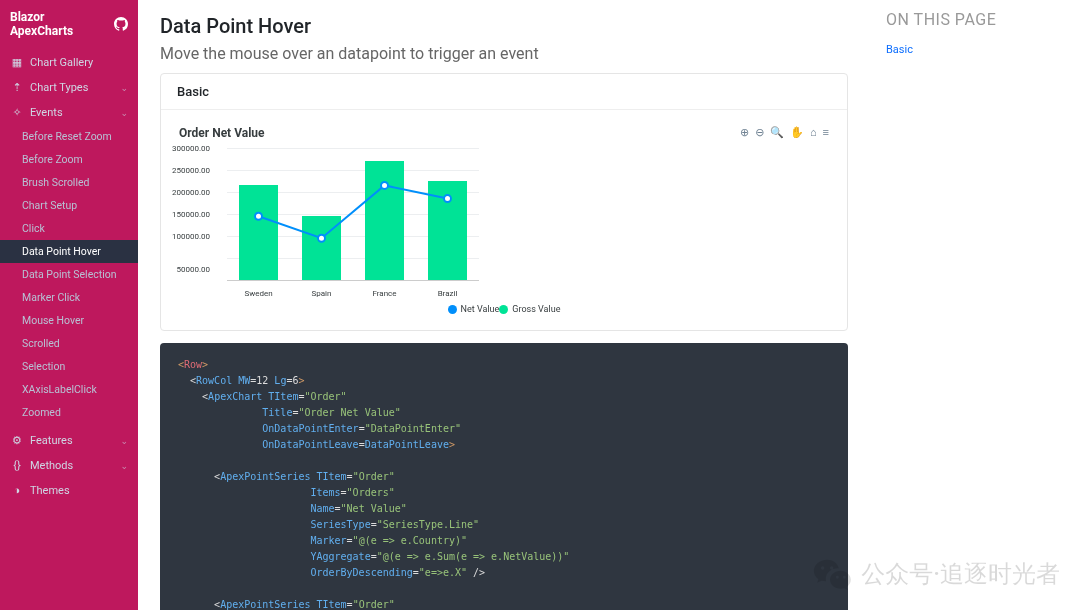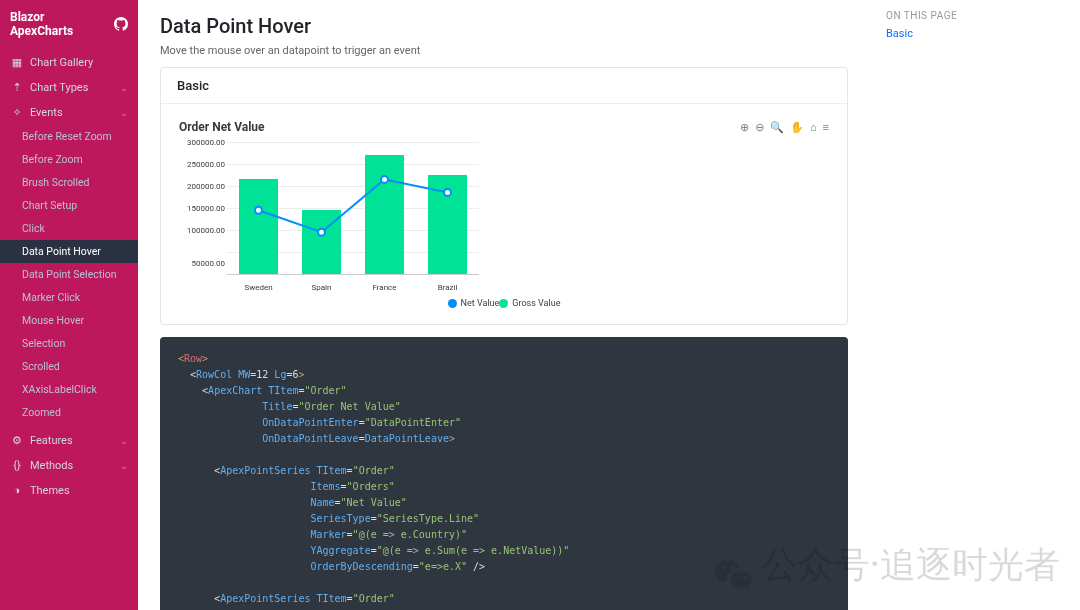--- a/index.html
+++ b/index.html
@@ -13,36 +13,36 @@
   .nav-section { display: flex; align-items: center; gap: 6px; padding: 6px 10px; font-size: 11px; color: #cfd6e4; position: relative; cursor: pointer; }
   .nav-section .chev { margin-left: auto; opacity: .6; font-size: 9px; }
   .nav-section .icon { width: 14px; display: inline-flex; justify-content: center; }
   .subnav { padding: 0 0 4px; }
   .subitem { display: block; padding: 5px 14px 5px 22px; font-size: 10.5px; color: #b8c1d4; cursor: pointer; }
   .subitem.active { background: #2a3142; color: #fff; }
 
   
   .main { flex: 1; background: #fff; overflow-y: auto; padding: 14px 22px; }
   .page-title { font-size: 20px; color: #212529; font-weight: 500; margin-bottom: 6px; }
-  .page-sub { font-size: 11px; color: #666; margin-bottom: 10px; }
+  .page-sub { font-size: 16px; color: #666; margin-bottom: 10px; }
 
   .card { border: 1px solid #e5e5e5; border-radius: 4px; background: #fff; margin-bottom: 12px; }
   .card-header { padding: 10px 16px; font-size: 13px; font-weight: 500; color: #212529; border-bottom: 1px solid #eee; }
   .card-body { padding: 16px 18px; }
 
   
-  .chart-title-row { display: flex; justify-content: space-between; align-items: center; margin-bottom: 8px; }
+  .chart-title-row { display: flex; justify-content: space-between; margin-bottom: 8px; }
   .chart-title { font-size: 12px; font-weight: 700; color: #373d3f; }
   .toolbar { display: flex; gap: 6px; color: #6e8192; }
   .toolbar span { cursor: pointer; font-size: 11px; }
   .toolbar .active { color: #008ffb; }
 
   .chart-area { position: relative; height: 150px; width: 300px; margin-left: 0; }
   .y-axis { position: absolute; left: 0; top: 0; bottom: 18px; width: 46px; }
-  .y-tick { position: absolute; right: 0; font-size: 8px; color: #373d3f; transform: translateY(-50%); }
+  .y-tick { position: absolute; right: 15px; font-size: 8px; color: #373d3f; transform: translateY(-50%); }
   .grid { position: absolute; left: 48px; right: 0; top: 0; bottom: 18px; }
   .gridline { position: absolute; left: 0; right: 0; border-top: 1px solid #eceef0; }
   .bars { position: absolute; left: 48px; right: 0; bottom: 18px; top: 0; display: flex; justify-content: space-around; align-items: flex-end; }
   .bar-slot { width: 22%; display: flex; justify-content: center; align-items: flex-end; height: 100%; position: relative; }
   .bar { width: 70%; background: #00e396; border-radius: 0; }
   .line-svg { position: absolute; left: 48px; right: 0; bottom: 18px; top: 0; pointer-events: none; }
   .x-labels { position: absolute; left: 48px; right: 0; bottom: 0; display: flex; justify-content: space-around; font-size: 8px; color: #373d3f; }
   .x-labels span { width: 22%; text-align: center; }
 
   .legend { display: flex; justify-content: center; margin-top: 6px; font-size: 9px; color: #373d3f; }
@@ -51,25 +51,25 @@
 
   
   .code-card { background: #2f3640; color: #ddd; border-radius: 4px; padding: 14px 18px; font-family: Consolas, Monaco, monospace; font-size: 10px; line-height: 1.6; overflow-x: auto; white-space: pre; }
   .c-tag { color: #e06c75; }
   .c-attr { color: #61afef; }
   .c-val { color: #98c379; }
   .c-sym { color: #d19a66; }
 
   
   .rail { width: 210px; padding: 10px 16px; background: #fff; border-left: none; }
-  .rail-title { font-size: 10px; color: #999; letter-spacing: .5px; margin-bottom: 6px; }
+  .rail-title { font-size: 16px; color: #999; letter-spacing: .5px; margin-bottom: 14px; }
   .rail-link { font-size: 11px; color: #0d6efd; cursor: pointer; }
 
   
-  .watermark { position: absolute; right: 20px; bottom: 20px; font-size: 36px; color: rgba(0,0,0,0.15); font-weight: 500; pointer-events: none; display: flex; align-items: flex-end; gap: 8px; }
+  .watermark { position: absolute; right: 20px; bottom: 20px; font-size: 24px; color: rgba(0,0,0,0.15); font-weight: 500; pointer-events: none; display: flex; align-items: flex-end; gap: 8px; }
   .watermark-icon { width: 40px; height: 34px; opacity: .4; }
   .app { position: relative; }
 
   
   .sidebar::-webkit-scrollbar, .main::-webkit-scrollbar { width: 6px; }
   .sidebar::-webkit-scrollbar-thumb { background: #3a4152; }
   .main::-webkit-scrollbar-thumb { background: #ccc; }
 </style>
 </head>
 <body>
@@ -104,22 +104,22 @@
         <div class="subnav">
           <div class="subitem">Before Reset Zoom</div>
           <div class="subitem">Before Zoom</div>
           <div class="subitem">Brush Scrolled</div>
           <div class="subitem">Chart Setup</div>
           <div class="subitem">Click</div>
           <div class="subitem active">Data Point Hover</div>
           <div class="subitem">Data Point Selection</div>
           <div class="subitem">Marker Click</div>
           <div class="subitem">Mouse Hover</div>
+          <div class="subitem">Scrolled</div>
           <div class="subitem">Selection</div>
-          <div class="subitem">Scrolled</div>
           <div class="subitem">XAxisLabelClick</div>
           <div class="subitem">Zoomed</div>
         </div>
         <div class="nav-section">
           <span class="icon">⚙</span>
           <span>Features</span>
           <span class="chev">⌄</span>
         </div>
         <div class="nav-section">
           <span class="icon">{}</span>

